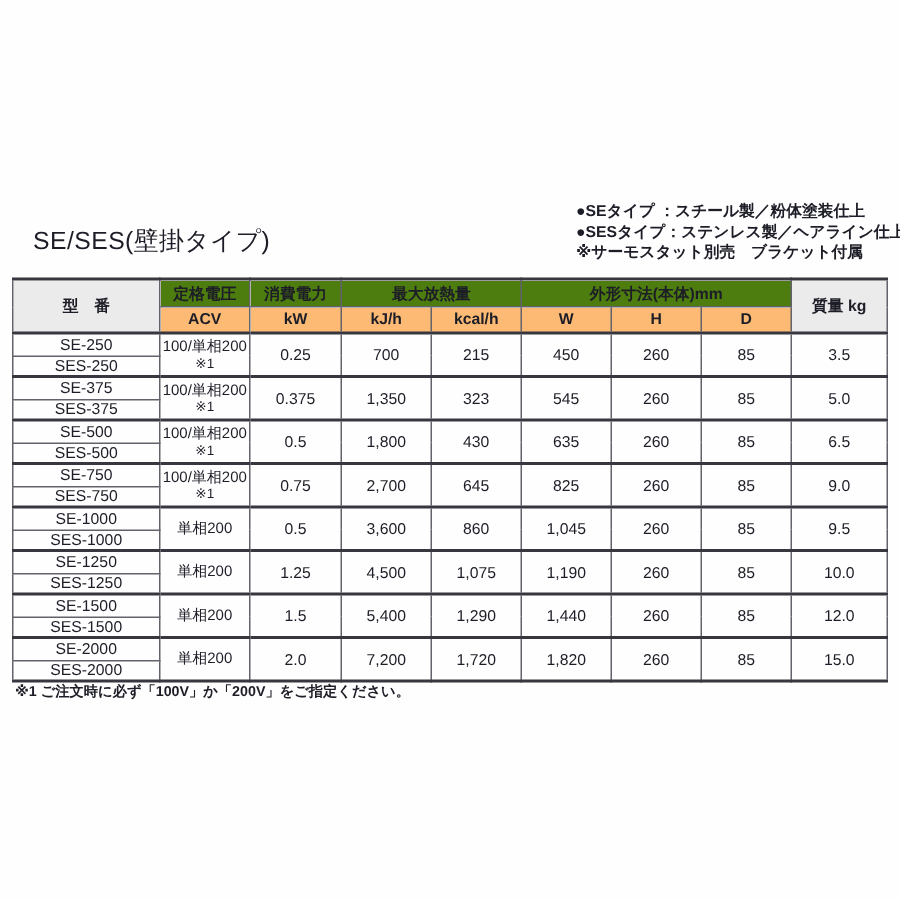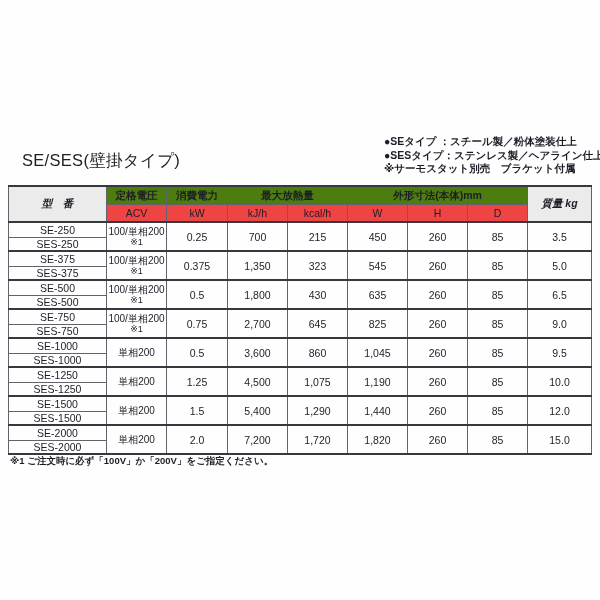--- a/index.html
+++ b/index.html
@@ -34,23 +34,23 @@
   .spec th, .spec td {
     border-left: 1px solid #62626a;
     border-right: 1px solid #62626a;
     text-align: center; vertical-align: middle;
     padding: 0; overflow: hidden; white-space: nowrap;
   }
   .spec .h1 th {
     background: #4d7c0f; font-weight: bold; font-size: 10.5px;
     height: 17px; border-bottom: 1px solid #62626a;
   }
-  .spec .h1 th[rowspan] { background: #ebebeb; font-style: italic; }
+  .spec .h1 th[rowspan] { background: #ebebeb; }
   .spec .h2 th {
-    background: #ef4444; font-weight: normal; font-size: 10.5px;
+    background: #fdba74; font-weight: bold; font-size: 10.5px;
     height: 16px; border-bottom: 2px solid #37373f;
   }
   .spec td { font-size: 10.5px; font-weight: normal; }
   .spec tr.g-first  { height: 15px; }
   .spec tr.g-second { height: 14px; }
   .spec tr.g-first td { border-top: 2px solid #37373f; }
   .spec td.model-se { border-bottom: 1px solid #62626a; }
   .spec td.volt { font-size: 10px; line-height: 11px; }
   .spec td.volt .vnote { font-size: 9px; line-height: 10px; font-weight: normal; }
   .footnote {

